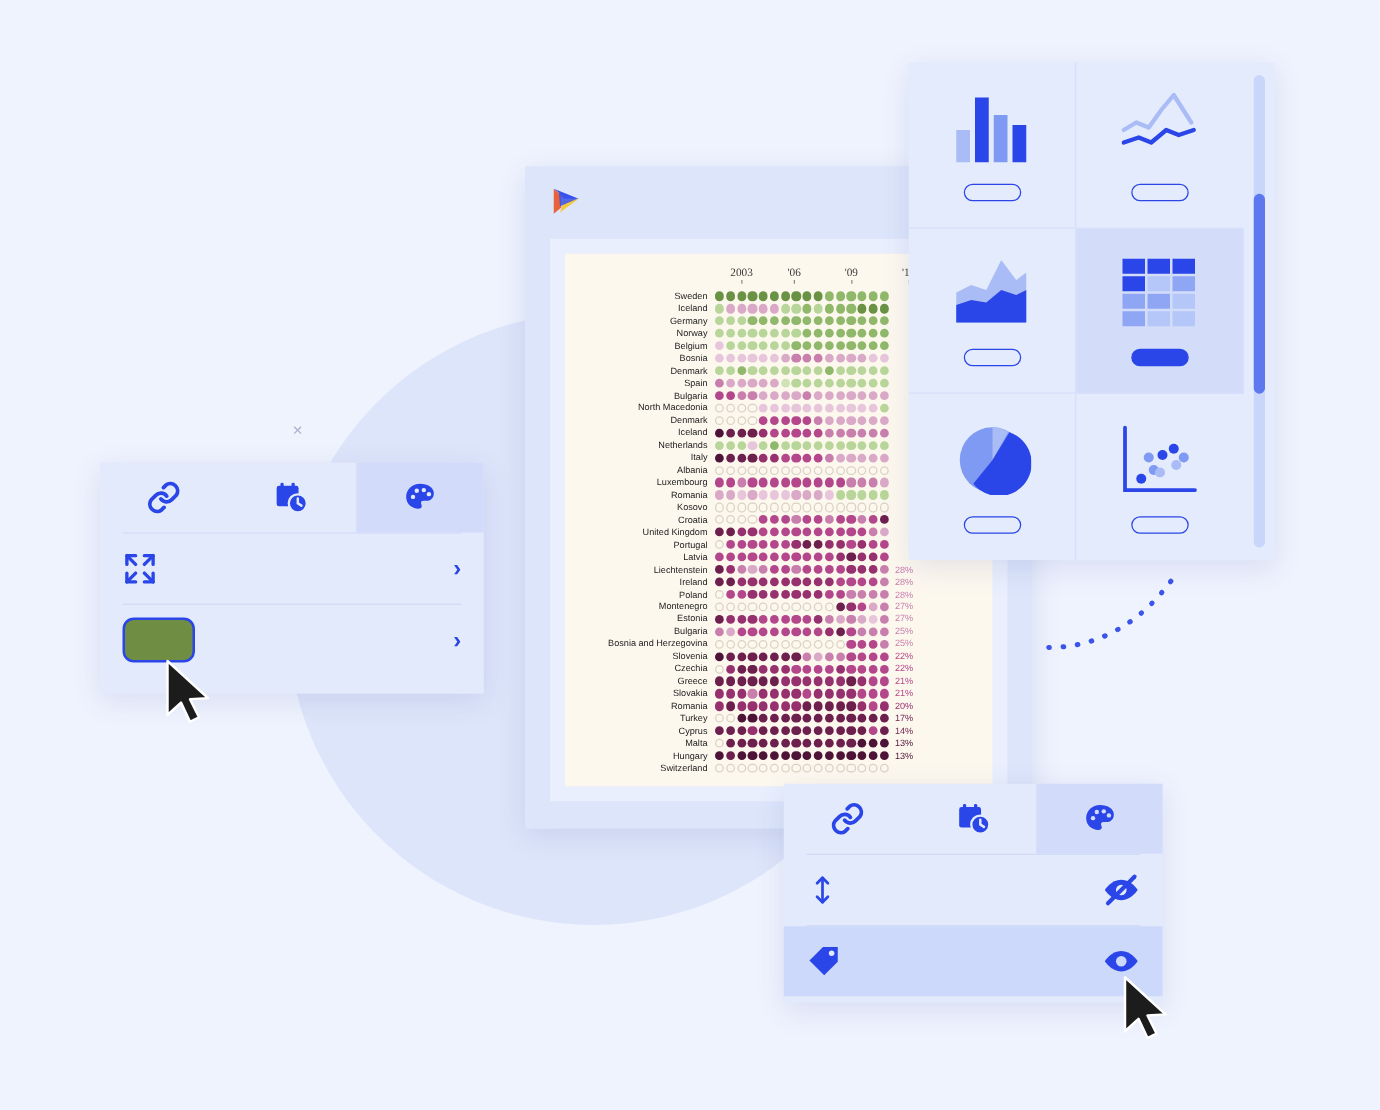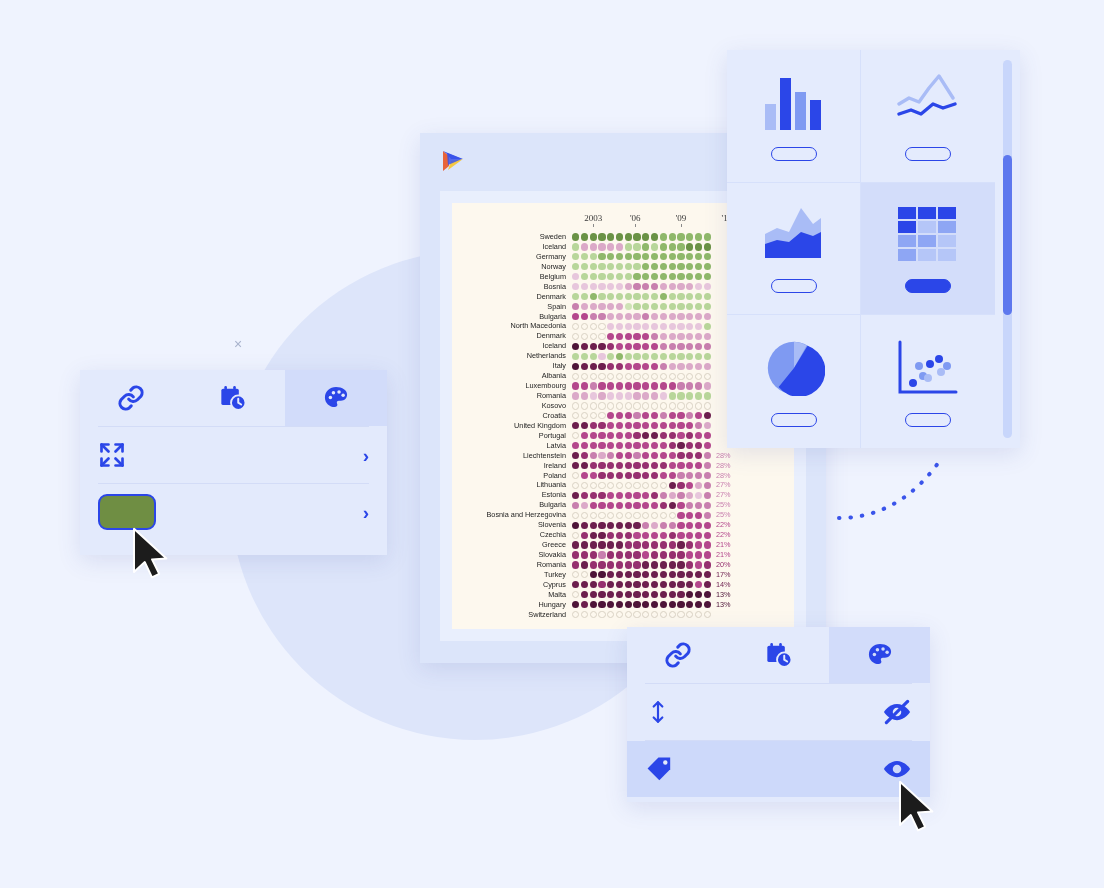--- a/index.html
+++ b/index.html
@@ -694,21 +694,21 @@
                 <div class="dot" style="background: rgb(180, 71, 140);"></div>
                 <div class="dot" style="background: rgb(180, 71, 140);"></div>
                 <div class="dot" style="background: rgb(200, 127, 174);"></div>
                 <div class="dot" style="background: rgb(200, 127, 174);"></div>
                 <div class="dot" style="background: rgb(200, 127, 174);"></div>
                 <div class="dot" style="background: rgb(200, 127, 174);"></div>
               </div>
               <div class="hm-pct" style="color: rgb(200, 127, 174);">28%</div>
             </div>
             <div class="hm-row">
-              <div class="hm-label">Lithuania</div>
+              <div class="hm-label">Montenegro</div>
               <div class="hm-cells">
                 <div class="dot empty"></div>
                 <div class="dot empty"></div>
                 <div class="dot empty"></div>
                 <div class="dot empty"></div>
                 <div class="dot empty"></div>
                 <div class="dot empty"></div>
                 <div class="dot empty"></div>
                 <div class="dot empty"></div>
                 <div class="dot empty"></div>

